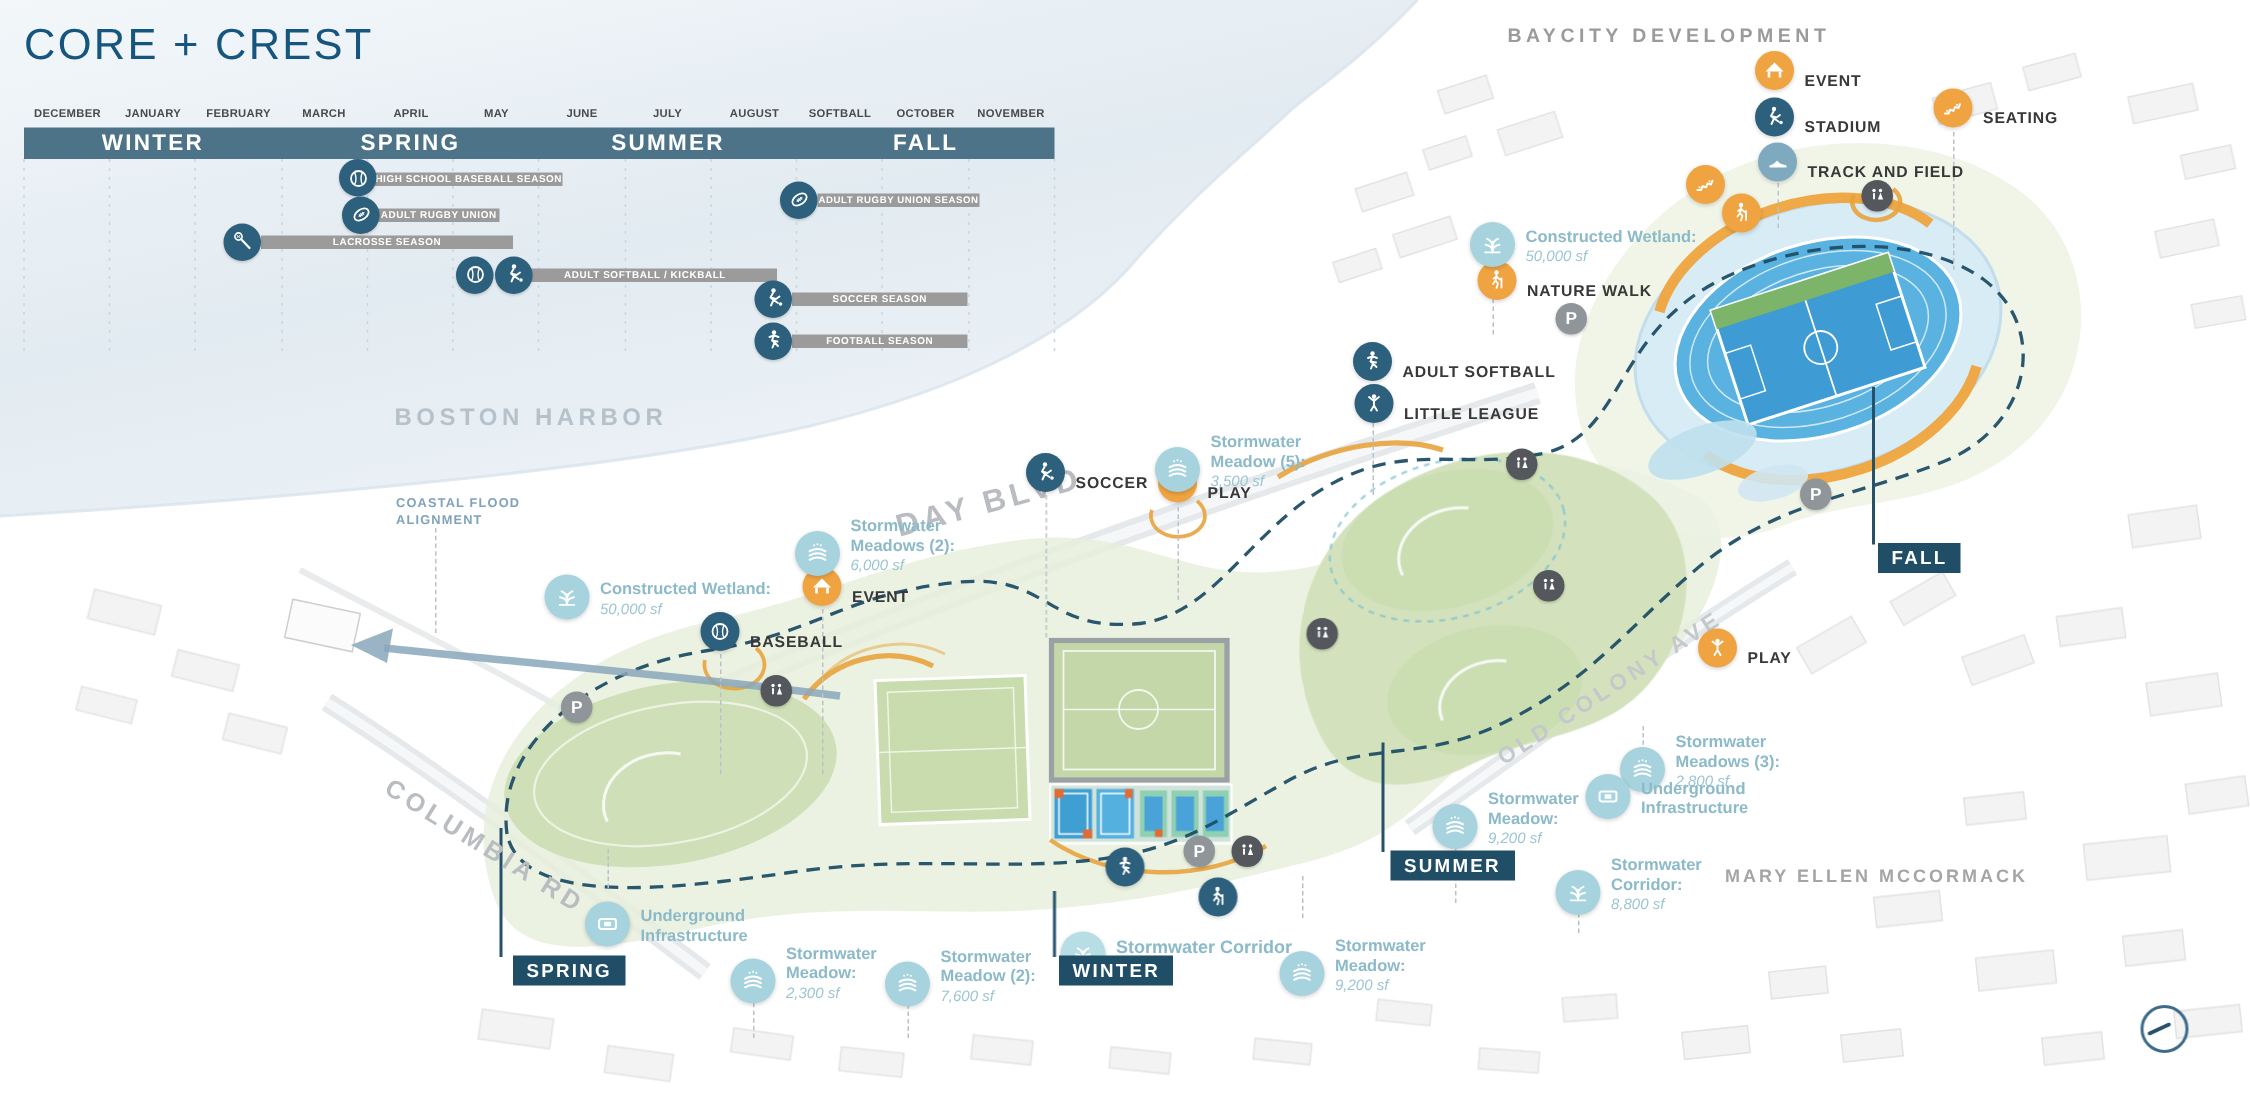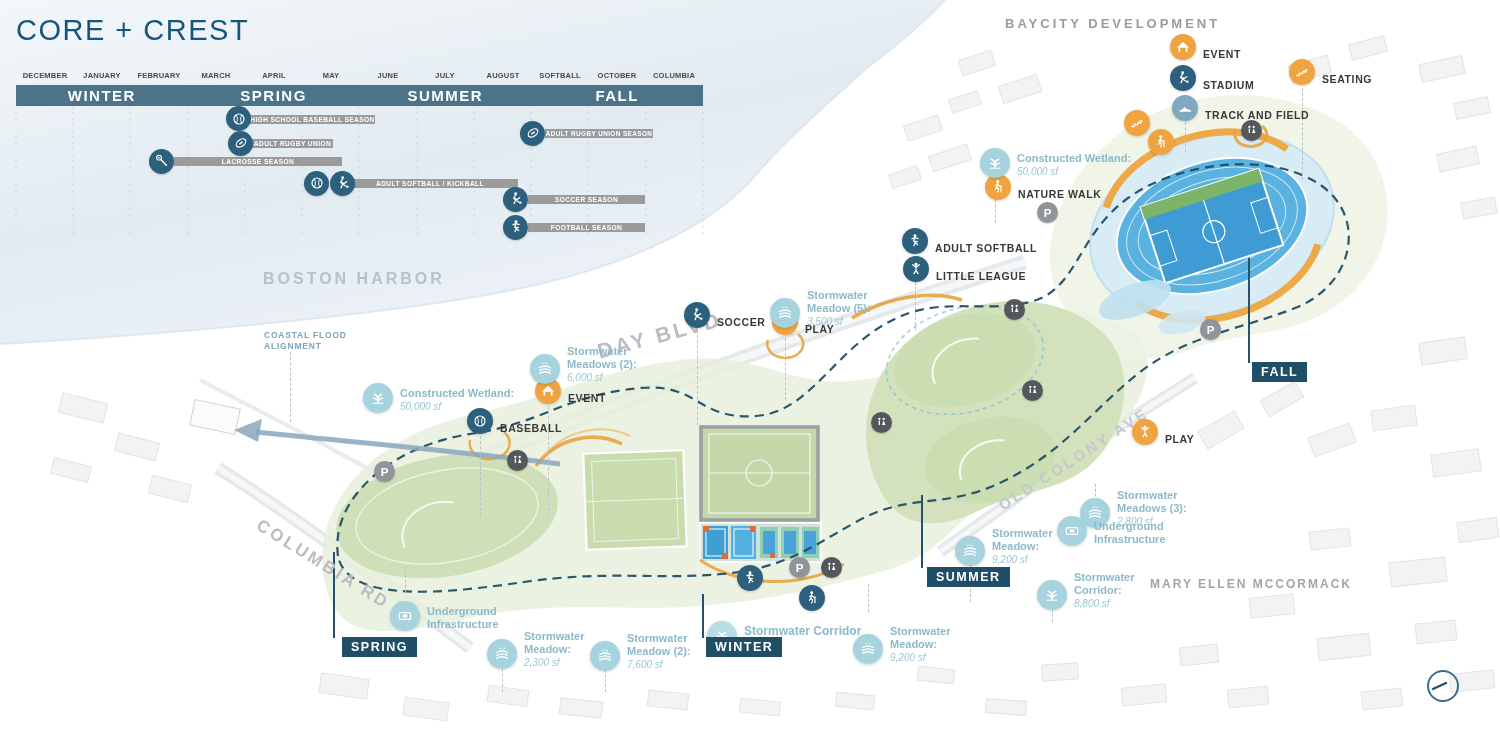--- a/index.html
+++ b/index.html
@@ -288,21 +288,21 @@
 <div class="month" style="left:73px">JANUARY</div>
 <div class="month" style="left:130px">FEBRUARY</div>
 <div class="month" style="left:187px">MARCH</div>
 <div class="month" style="left:245px">APRIL</div>
 <div class="month" style="left:302px">MAY</div>
 <div class="month" style="left:359px">JUNE</div>
 <div class="month" style="left:416px">JULY</div>
 <div class="month" style="left:474px">AUGUST</div>
 <div class="month" style="left:531px">SOFTBALL</div>
 <div class="month" style="left:588px">OCTOBER</div>
-<div class="month" style="left:645px">COLUMBIA</div>
+<div class="month" style="left:645px">NOVEMBER</div>
 
 <div class="seasonbar">
   <span>WINTER</span>
   <span>SPRING</span>
   <span>SUMMER</span>
   <span>FALL</span>
 </div>
 
 <div class="gantt-ic" style="left:226px;top:106px">
     <svg>

